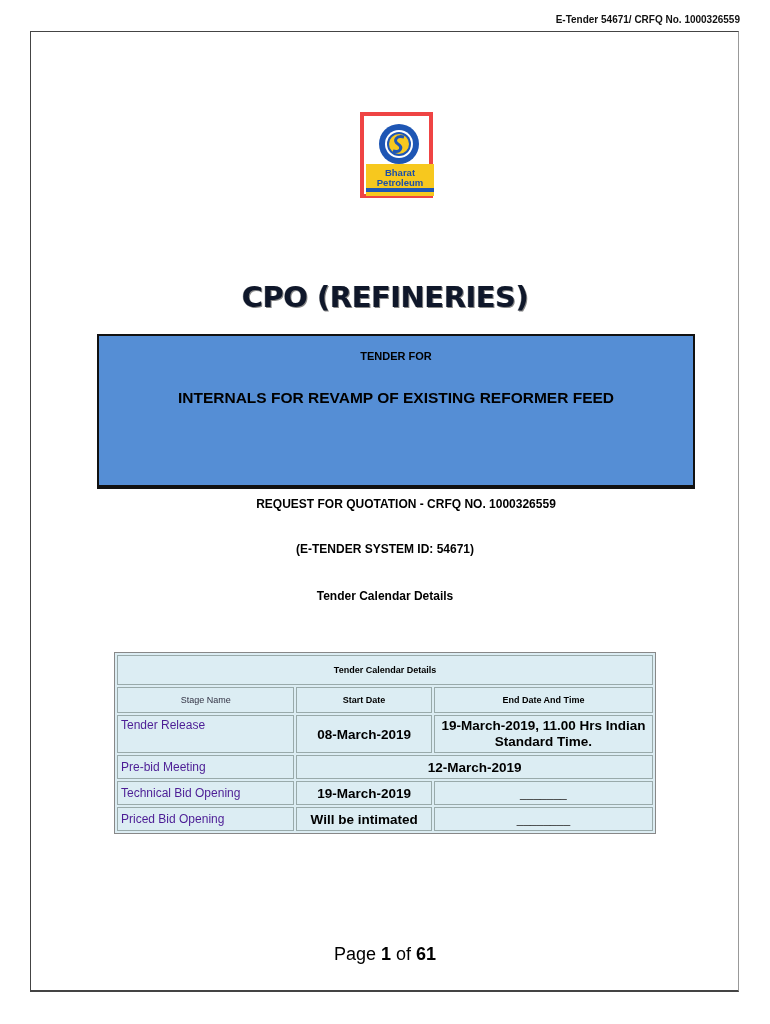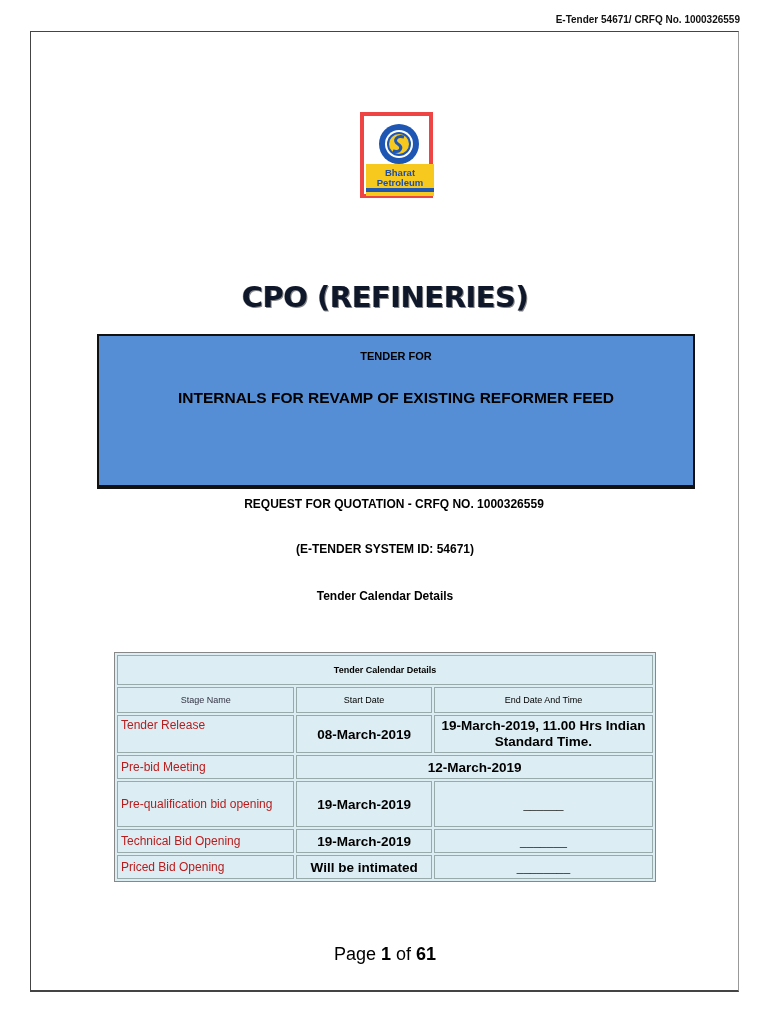--- a/index.html
+++ b/index.html
@@ -8,29 +8,29 @@
   .page-frame { position:absolute; left:30px; top:31px; width:709px; height:961px; border:1px solid #444; border-right-color:#999; border-bottom:2px solid #444; box-sizing:border-box; }
   .logo { position:absolute; left:360px; top:112px; width:73px; height:86px; background:#fff; border:4px solid #ef4444; box-sizing:border-box; }
   .logo .emblem { position:absolute; left:12px; top:6px; width:46px; height:44px; }
   .logo .brandbox { position:absolute; left:2px; top:48px; width:68px; height:32px; background:#f7c81e; }
   .logo .brandtext { position:absolute; left:0; top:4px; width:68px; text-align:center; font-size:9.5px; font-weight:bold; color:#1b4fa8; line-height:10px; }
   .logo .bluestrip { position:absolute; left:2px; bottom:2px; width:68px; height:4px; background:#1e56b4; }
   .cpo-title { position:absolute; top:280px; left:0; width:770px; text-align:center; font-size:29px; font-weight:bold; color:#0f172a; font-family:"DejaVu Sans", sans-serif; letter-spacing:-0.5px; text-shadow:1px 1px 0 #888, -0.5px -0.5px 0 #bbb; }
   .blue-box { position:absolute; left:97px; top:334px; width:598px; height:155px; background:#558ed5; border:2px solid #111; border-bottom-width:4px; box-sizing:border-box; }
   .blue-box .tender-for { position:absolute; top:14px; left:0; width:100%; text-align:center; font-size:11px; font-weight:bold; }
   .blue-box .subject { position:absolute; top:52px; left:10px; width:574px; text-align:center; font-size:15.5px; font-weight:bold; line-height:20px; }
-  .rfq { position:absolute; top:497px; left:0; width:692px; text-align:center; font-size:12px; font-weight:bold;padding-left:48px; }
+  .rfq { position:absolute; top:497px; left:12px; width:692px; text-align:center; font-size:12px; font-weight:bold;padding-left:48px; }
   .sysid { position:absolute; top:542px; left:0; width:770px; text-align:center; font-size:12px; font-weight:bold; }
   .cal-heading { position:absolute; top:589px; left:0; width:770px; text-align:center; font-size:12px; font-weight:bold; }
   table.cal { position:absolute; left:114px; top:652px; width:542px; border-collapse:separate; border-spacing:2px; background:#dcedf3; border:1px solid #888; }
   table.cal td { border:1px solid #9aa; background:#dcedf3; padding:2px 3px; font-size:12px; }
   table.cal .cap td { text-align:center; font-size:9px; font-weight:bold; height:24px; }
-  table.cal .hdr td { text-align:center; font-size:9px; font-weight:normal; height:20px; }
+  table.cal .hdr td { text-align:center; font-size:9px; font-weight:bold; height:20px; }
   table.cal .hdr td.stage-h { color:#334; font-weight:normal; }
-  table.cal td.stage { font-size:12px; color:#b91c1c; vertical-align:middle; }
+  table.cal td.stage { font-size:12px; color:#4c1d95; vertical-align:middle; }
   table.cal td.bold { text-align:center; font-weight:bold; font-size:13.5px; }
   table.cal td.dash { text-align:center; font-size:12px; color:#333; }
   .footer { position:absolute; top:944px; left:0; width:770px; text-align:center; font-size:18px; font-family:Liberation Sans, sans-serif; }
   .footer b { font-weight:bold; }
 </style>
 </head>
 <body>
 
 <div class="header-ref">E-Tender 54671/ CRFQ No. 1000326559</div>
 
@@ -86,25 +86,20 @@
     <td class="bold">08-March-2019</td>
     <td class="bold" style="line-height:16px">
       <div>19-March-2019, 11.00 Hrs Indian</div>
       <div>Standard Time.</div>
     </td>
   </tr>
   <tr style="height:24px">
     <td class="stage">Pre-bid Meeting</td>
     <td class="bold" colspan="2">12-March-2019</td>
   </tr>
-  <tr style="height:46px">
-    <td class="stage">Pre-qualification bid opening</td>
-    <td class="bold">19-March-2019</td>
-    <td class="dash">______</td>
-  </tr>
   <tr style="height:24px">
     <td class="stage">Technical Bid Opening</td>
     <td class="bold">19-March-2019</td>
     <td class="dash">_______</td>
   </tr>
   <tr style="height:24px">
     <td class="stage">Priced Bid Opening</td>
     <td class="bold">Will be intimated</td>
     <td class="dash">________</td>
   </tr>

